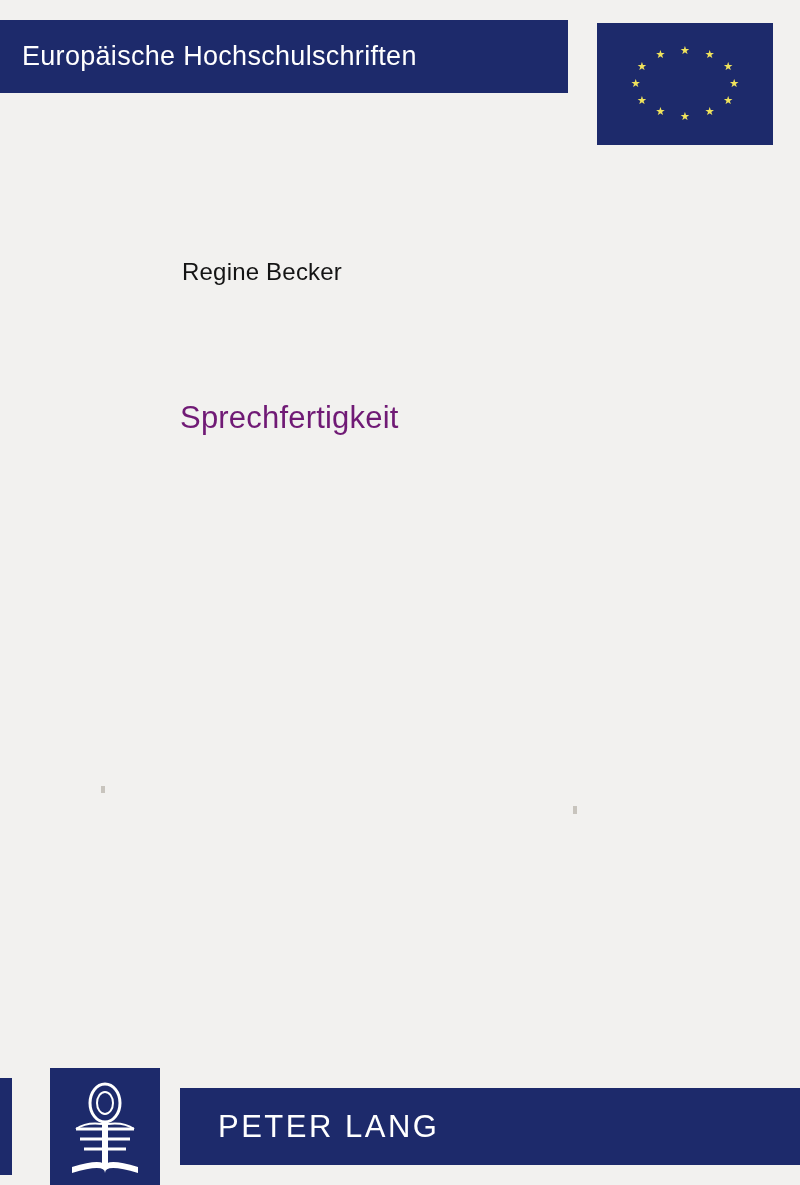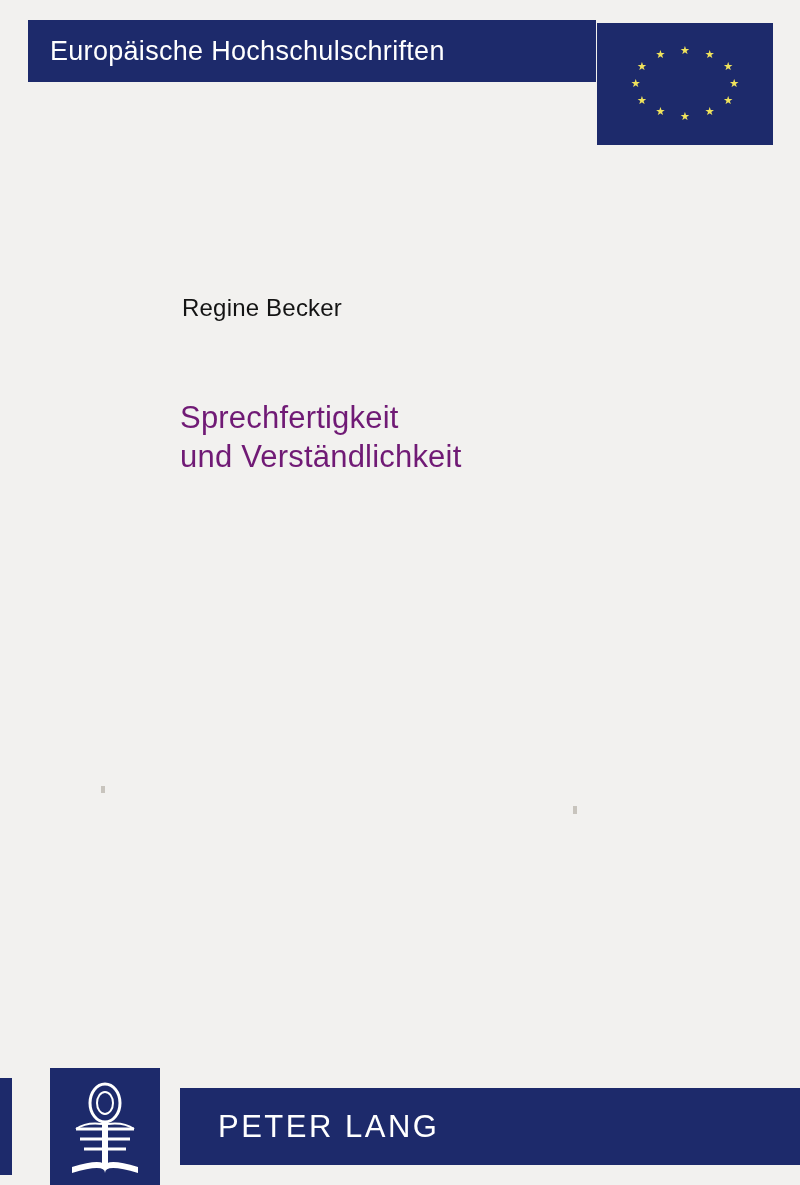--- a/index.html
+++ b/index.html
@@ -17,25 +17,24 @@
     background: #f2f1ef;
     overflow: hidden;
   }
 
   
   .series-banner {
     position: absolute;
     left: 0;
     top: 20px;
     width: 568px;
-    height: 62px;
+    height: 73px;
     background: #1d2a6b;
     display: flex;
     align-items: center;
-    margin-left: 28px;
   }
   .series-banner .series-text {
     color: #ffffff;
     font-size: 27px;
     letter-spacing: 0.3px;
     padding-left: 22px;
     white-space: nowrap;
   }
 
   
@@ -60,21 +59,20 @@
   }
 
   
   .author {
     position: absolute;
     left: 182px;
     top: 258px;
     font-size: 24px;
     color: #141414;
     letter-spacing: 0.2px;
-    margin-top: 36px;
   }
 
   
   .title {
     position: absolute;
     left: 180px;
     top: 398px;
     font-size: 31px;
     line-height: 39px;
     color: #701a75;
@@ -164,21 +162,20 @@
       <span style="left:22%; top:49%;">★</span>
       <span style="left:25.5%; top:35%;">★</span>
       <span style="left:36%; top:25.5%;">★</span>
     </div>
   </div>
 
   <div class="author">Regine Becker</div>
 
   <div class="title">
     <span class="line">Sprechfertigkeit</span>
-    <span class="line">und Verständlichkeit</span>
   </div>
 
   <div class="speck s1"></div>
   <div class="speck s2"></div>
 
   <div class="footer">
     <div class="footer-left-stub"></div>
 
     <div class="logo-box">
       <svg class="tree-svg" width="86" height="100" viewBox="0 0 86 100">

